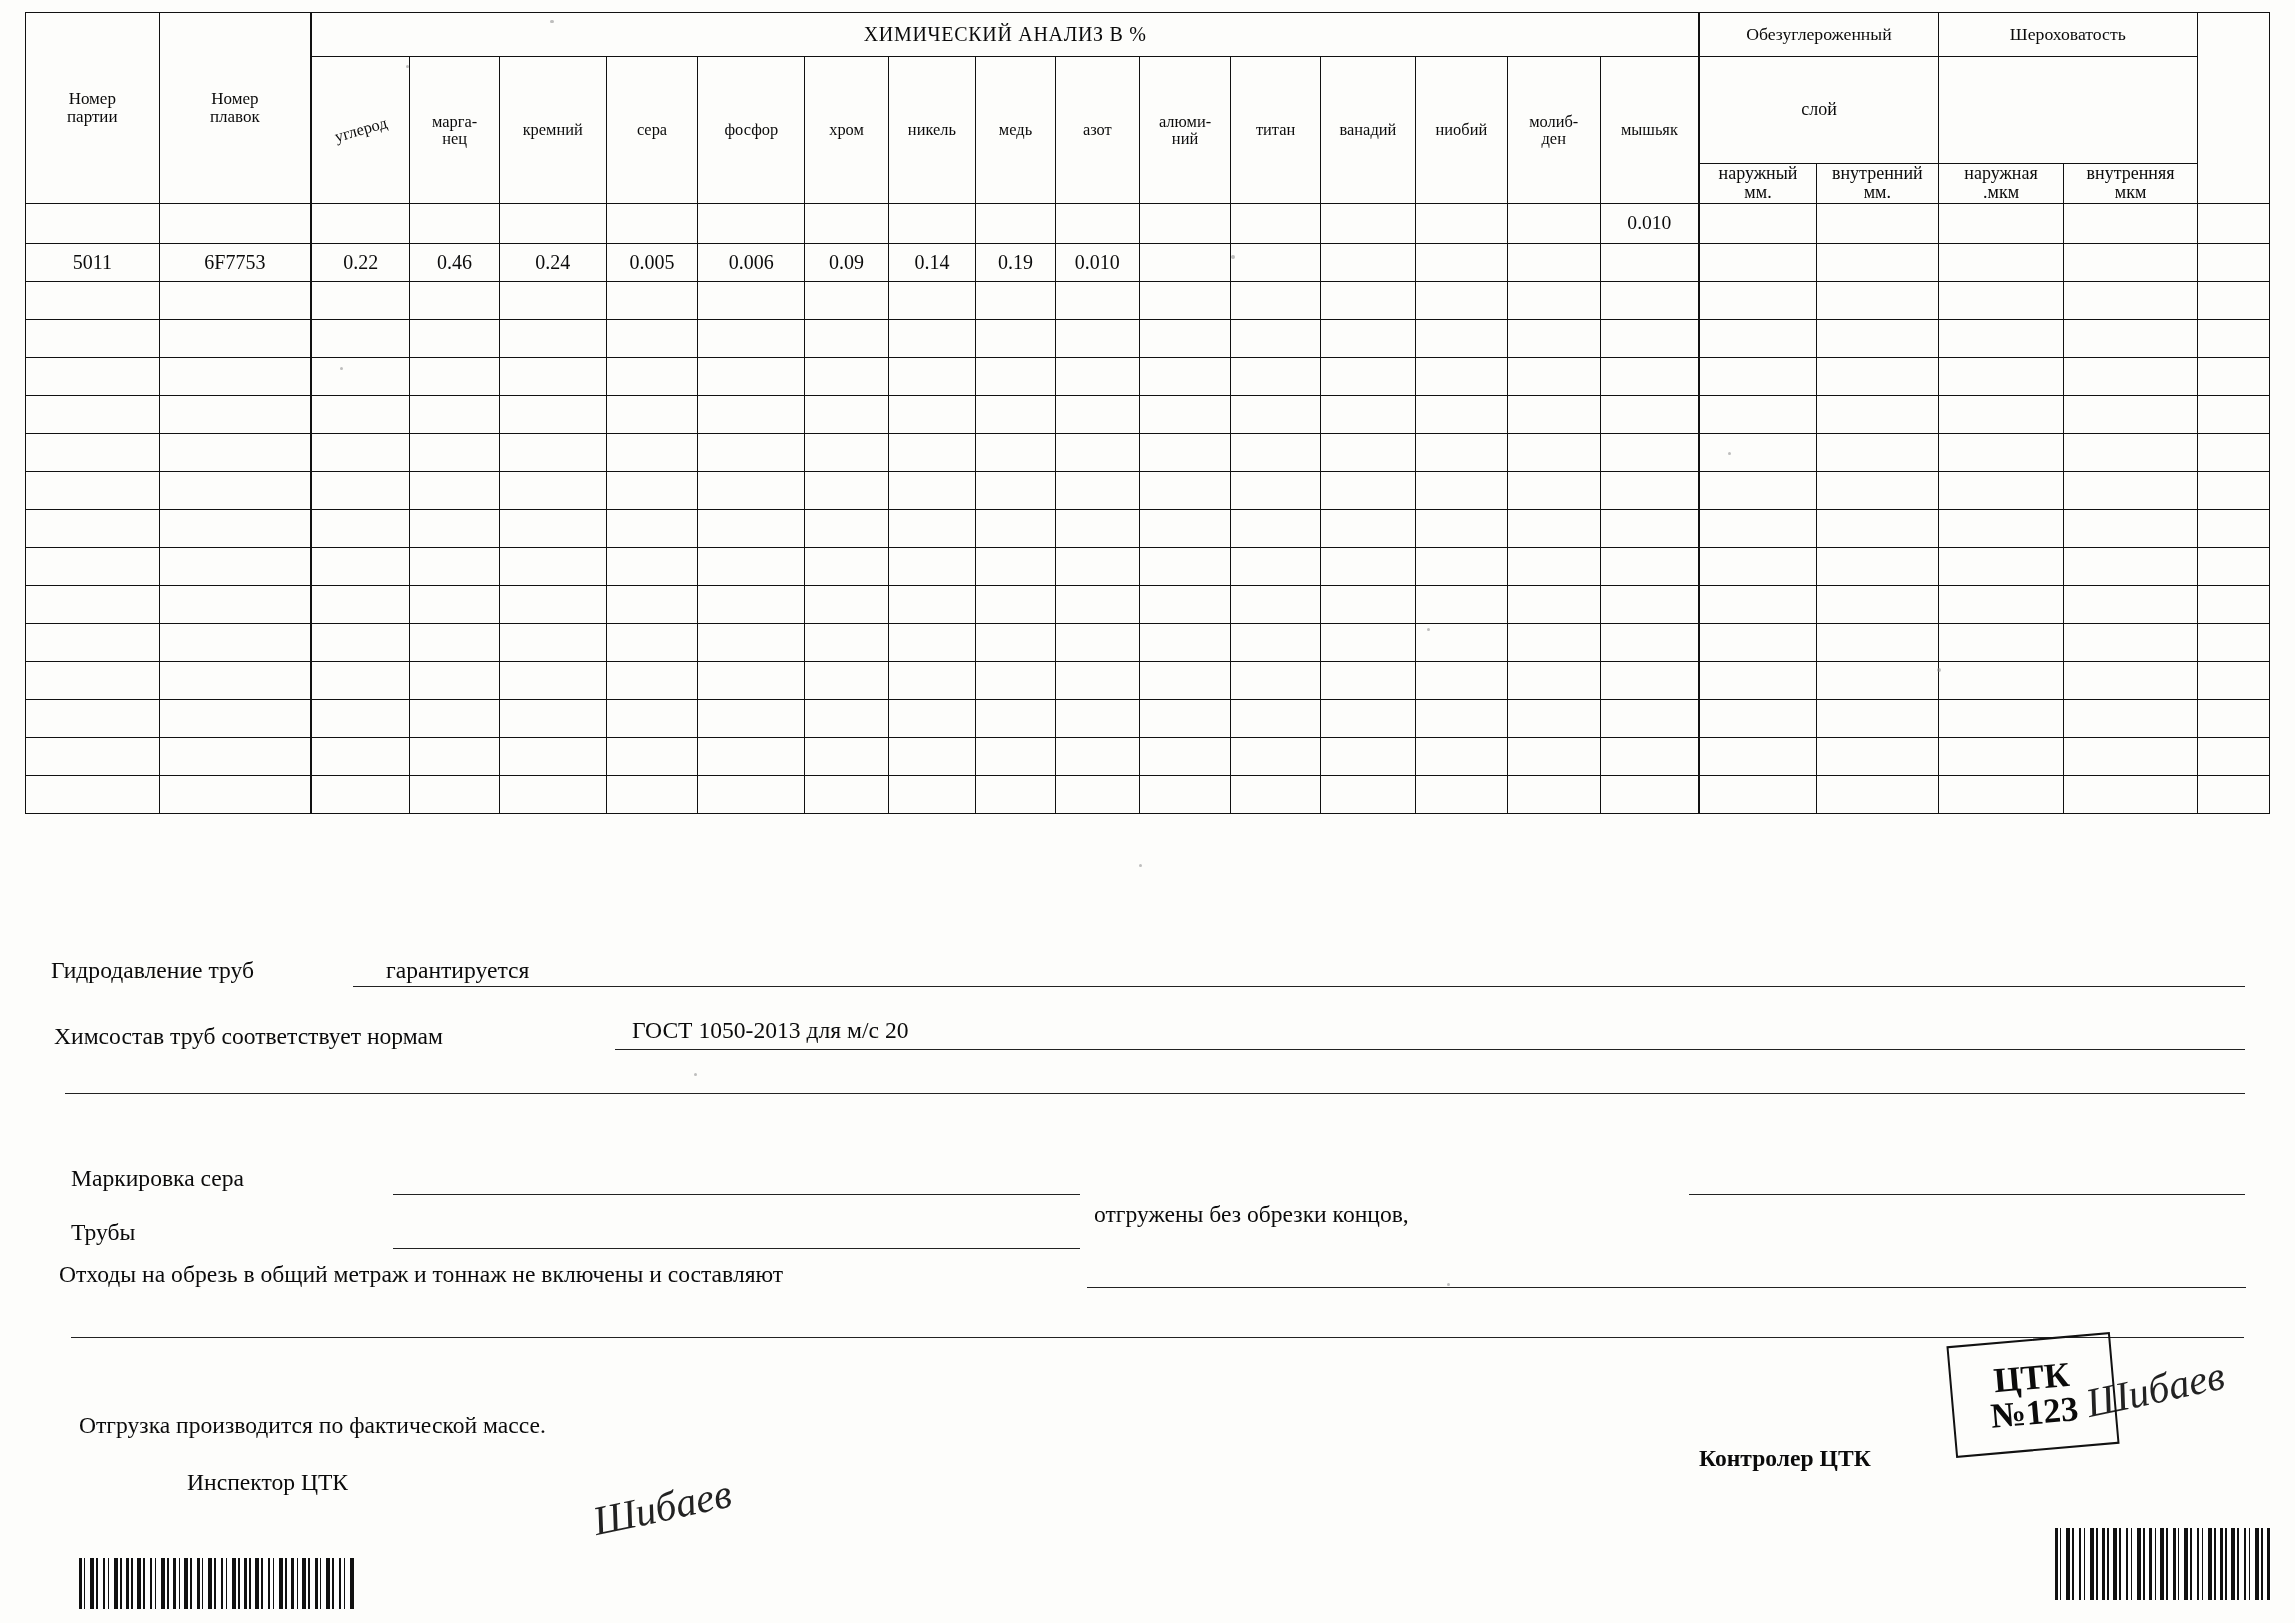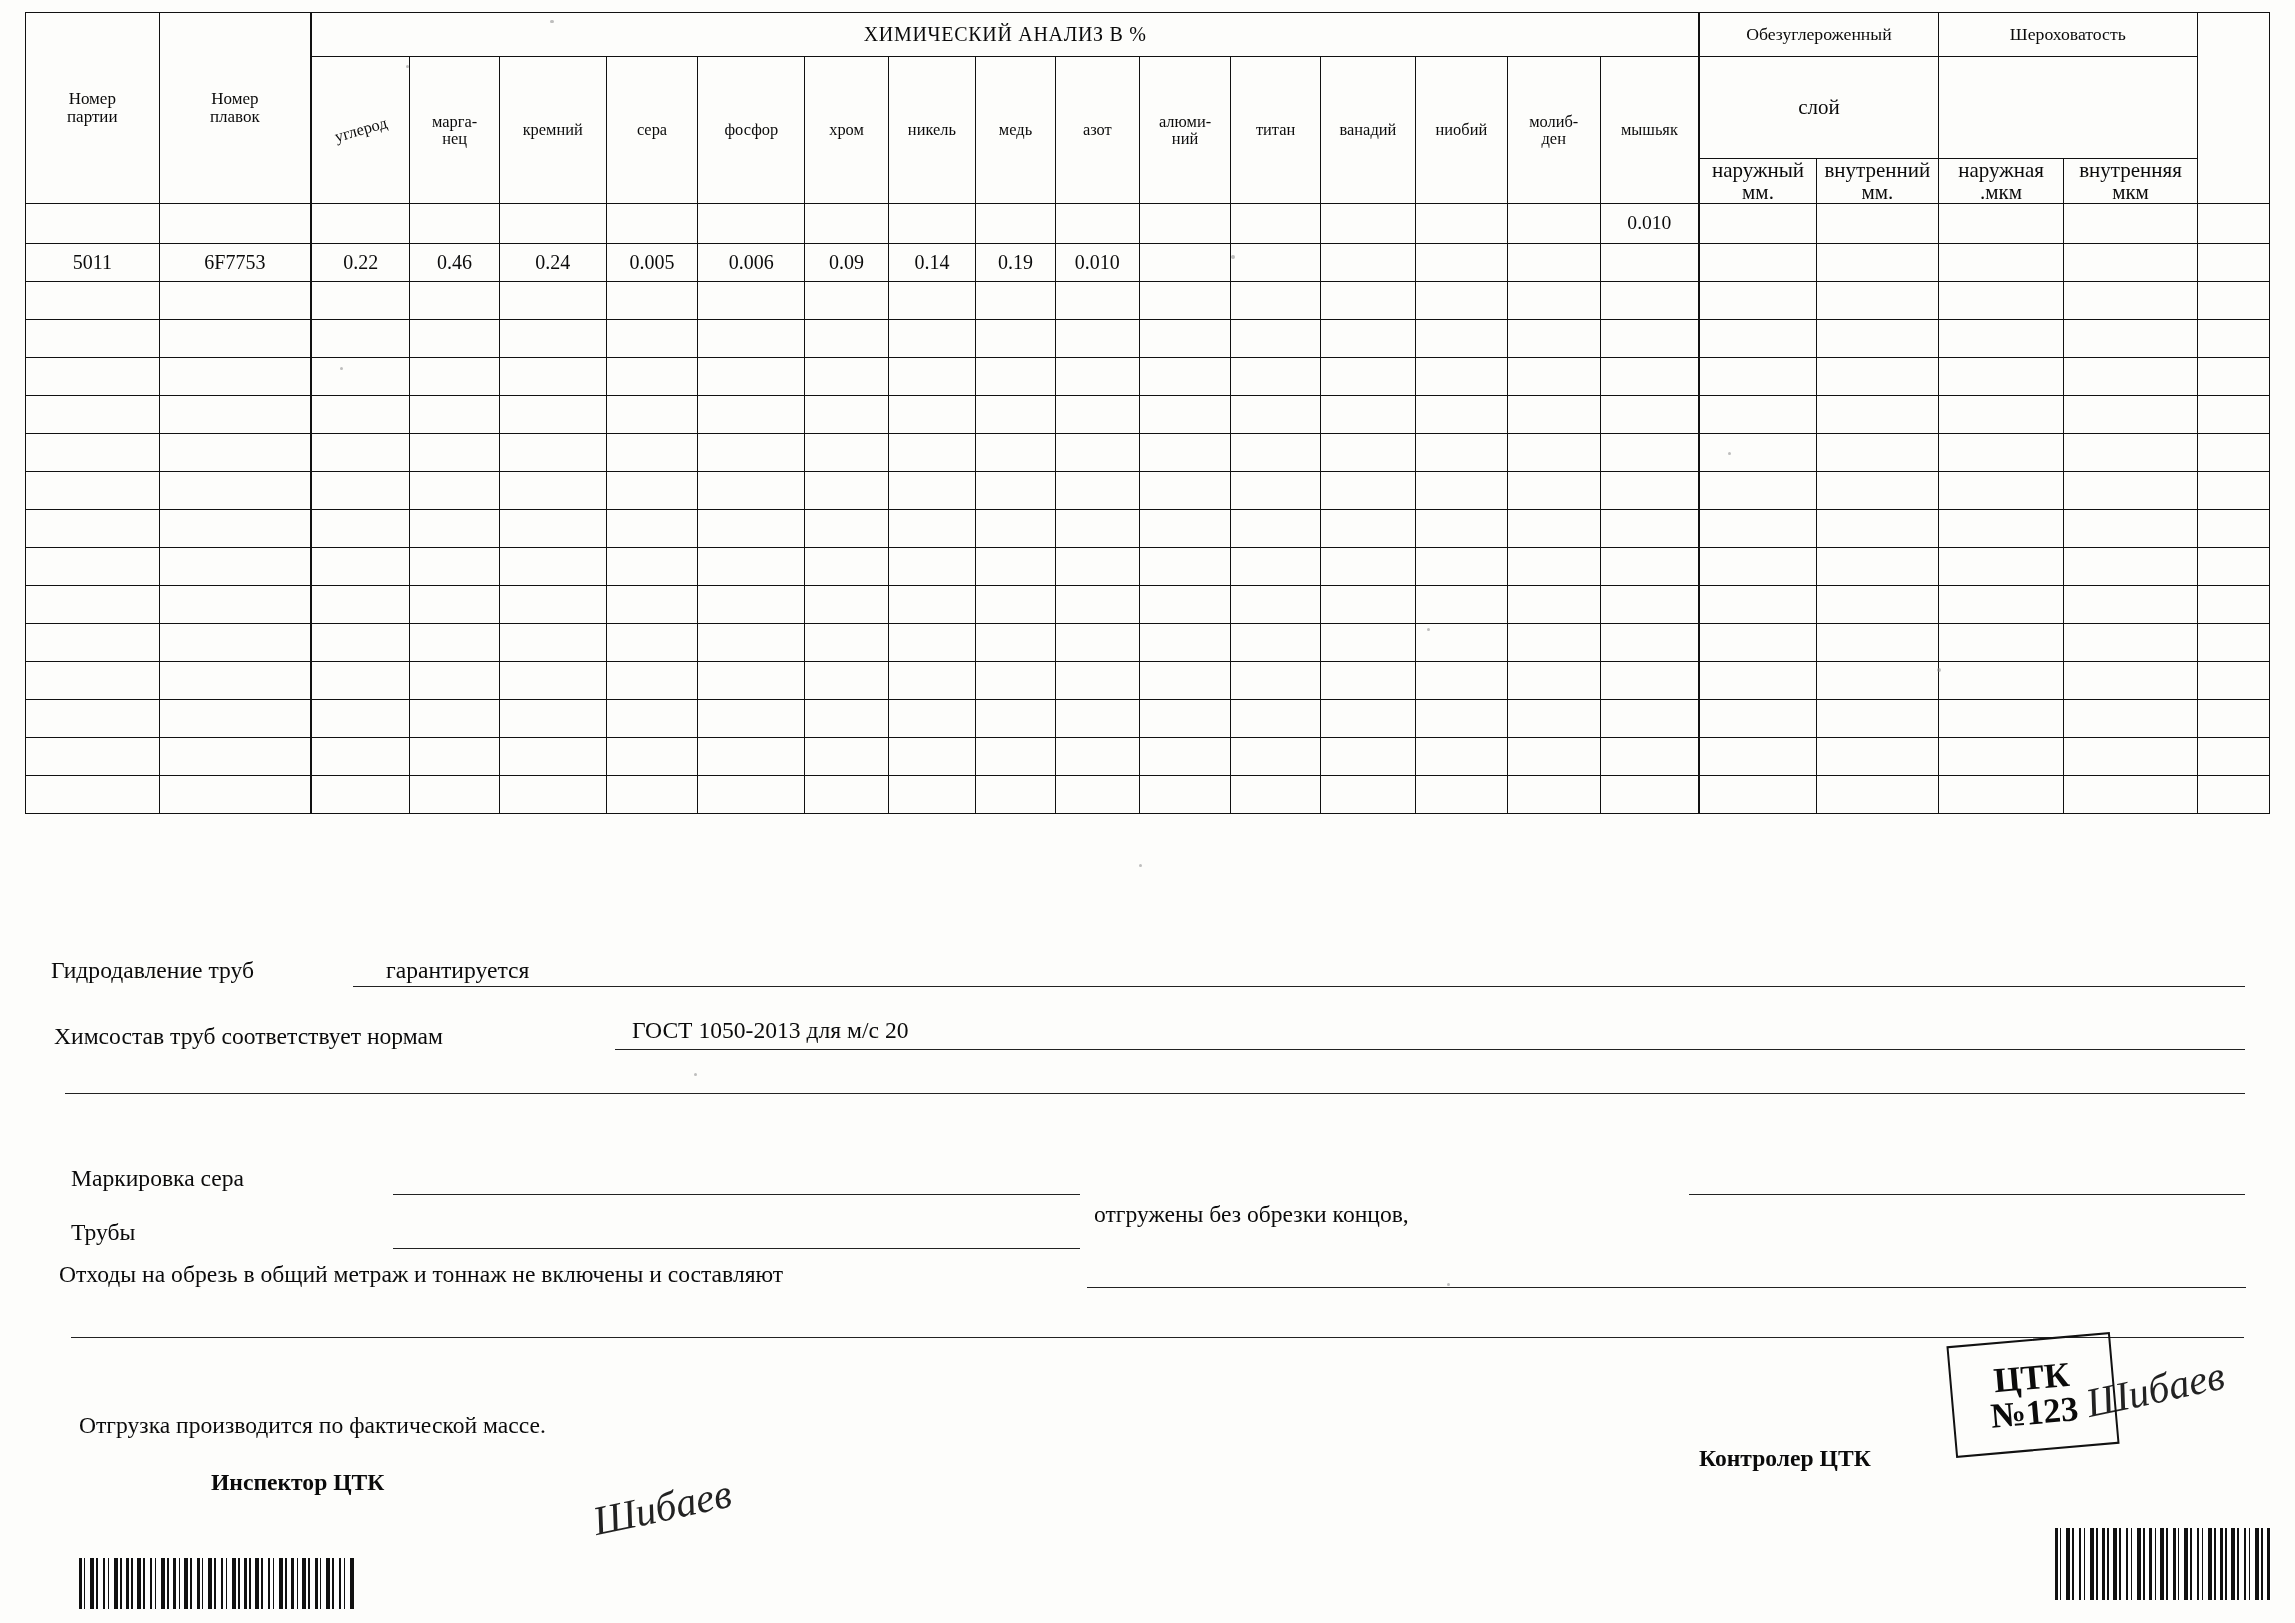--- a/index.html
+++ b/index.html
@@ -38,21 +38,21 @@
   table.chem td, table.chem th {
     border: 1.3px solid #111;
     padding: 0;
     text-align: center;
     vertical-align: middle;
     font-weight: normal;
     line-height: 1.05;
   }
   .hdr-tall { height: 190px; }
   .hdr-group { height: 43px; font-size: 17.7px; }
-  .hdr-sub { height: 39px; font-size: 21px; }
+  .hdr-sub { height: 39px; font-size: 18px; }
   .vert-label {
     font-size: 16.4px;
   }
   .chem-title {
     font-size: 20px;
     letter-spacing: 0.7px;
   }
   .data-row td { height: 37px; font-size: 20px; }
   .blank-row td { height: 37px; }
   .first-row td { height: 39px; font-size: 19.6px; }
@@ -696,21 +696,21 @@
     <div class="frow" style="left:1094px; top:249px;">отгружены без обрезки концов,</div>
     <div class="rule" style="left:393px; top:296px; width:687px;"></div>
 
     <div class="frow" style="left:59px; top:309px;">Отходы на обрезь в общий метраж и тоннаж не включены и составляют</div>
     <div class="rule" style="left:1087px; top:335px; width:1159px;"></div>
 
     <div class="rule" style="left:71px; top:385px; width:2173px;"></div>
 
     <div class="frow" style="left:79px; top:460px;">Отгрузка производится по фактической массе.</div>
 
-    <div class="frow" style="left:211px; top:517px; font-weight:bold;">Инспектор ЦТК</div>
+    <div class="frow" style="left:187px; top:517px; font-weight:normal;">Инспектор ЦТК</div>
     <div class="frow" style="left:1699px; top:493px; font-weight:bold;">Контролер ЦТК</div>
   </div>
 
 
   <div class="ctk-box">
     <div>ЦТК</div>
     <div>№123</div>
   </div>
 
   <div class="sig" style="left:592px; top:1483px;">Шибаев</div>

